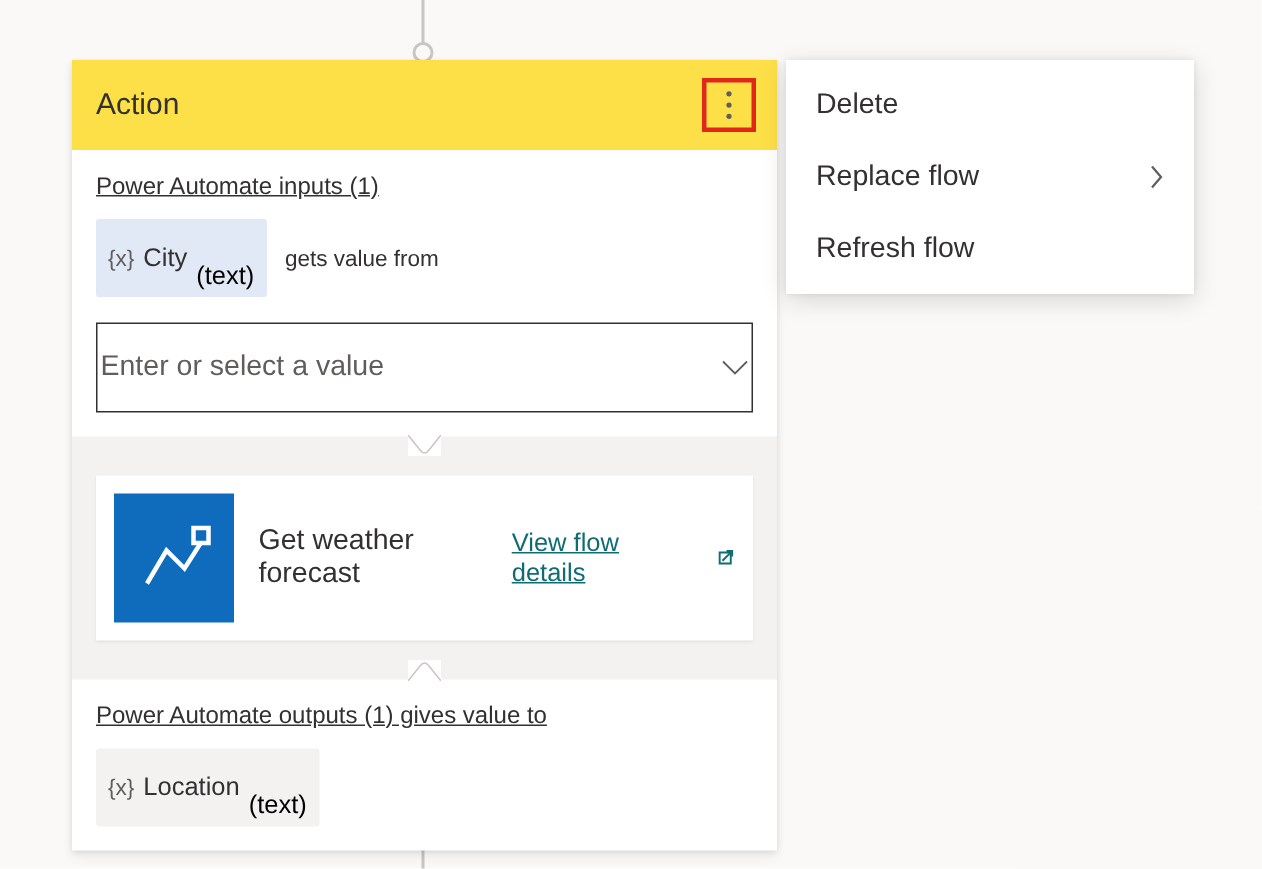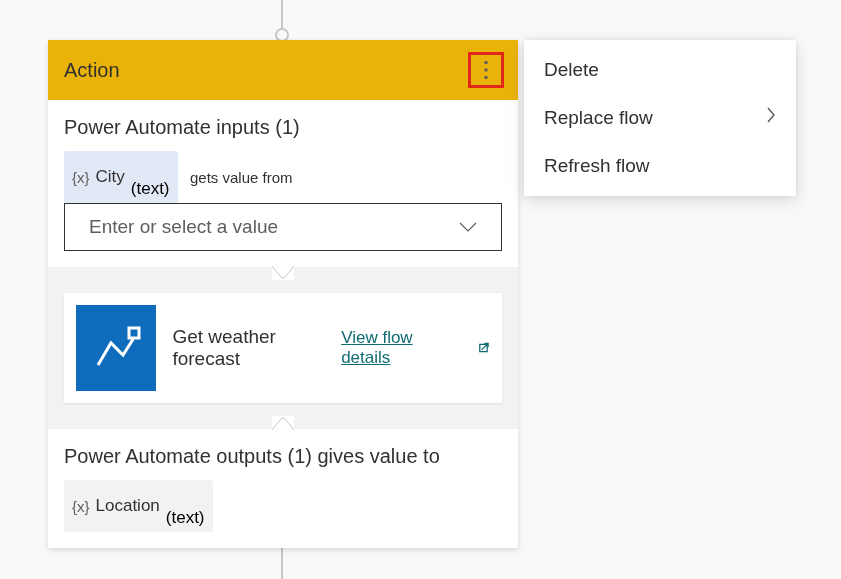--- a/index.html
+++ b/index.html
@@ -37,63 +37,64 @@
     top: 40px;
     width: 470px;
     background: #fff;
     box-shadow: 0 1px 4px rgba(0,0,0,0.10), 0 4px 8px rgba(0,0,0,0.06);
   }
   .card-header {
     display: flex;
     align-items: center;
     justify-content: space-between;
     padding: 14px 16px;
-    background: #eab308;
+    background: #fde047;
     font-size: 20px;
     gap: 30px;
   }
   .more-btn {
     width: 32px;
     height: 32px;
     display: flex;
     align-items: center;
     justify-content: center;
     cursor: pointer;
     outline: 3px solid #e1271a;
     outline-offset: -1px;
   }
   .more-btn svg { fill: #605e5c; }
   .section {
     padding: 16px;
   }
   .section-title {
-    font-size: 20px;
+    font-size: 16px;
     margin-bottom: 12px;
+    text-decoration: underline;
   }
   .var-chip {
     display: inline-flex;
     align-items: center;
     gap: 6px;
     background: #f3f2f1;
     padding: 4px 8px;
     border-radius: 2px;
     font-size: 17px;
   }
   .var-chip.hl { background: #e2e9f6; }
   .var-chip .brace { color: #605e5c; font-size: 15px; }
   .var-chip .kind { color: #000000; margin-top: 24px; }
   .inline-text { font-size: 15px; margin-left: 8px; }
   .select {
-    margin-top: 0;
+    margin-top: 17px;
     border: 1px solid #323130;
-    height: 48px;
+    height: 60px;
     display: flex;
     align-items: center;
     justify-content: space-between;
-    padding: 0 24px;
+    padding: 0 2px;
     font-size: 19px;
     color: #605e5c;
     cursor: pointer;
   }
   .select svg { stroke: #605e5c; fill: none; }
   .inner-card-wrap {
     background: #f3f2f1;
     padding: 26px 16px;
     position: relative;
   }
@@ -140,20 +141,21 @@
     position: absolute;
     left: 524px;
     top: 40px;
     width: 272px;
     background: #fff;
     box-shadow: 0 4px 16px rgba(0,0,0,0.14), 0 0 4px rgba(0,0,0,0.08);
     padding: 6px 0;
   }
   .menu-item {
     display: flex;
+    align-items: center;
     justify-content: space-between;
     padding: 13px 20px;
     font-size: 19px;
     cursor: pointer;
   }
   .menu-item.disabled {
     color: #a19f9d;
     cursor: default;
   }
   .menu-item svg { stroke: #605e5c; fill: none; }

